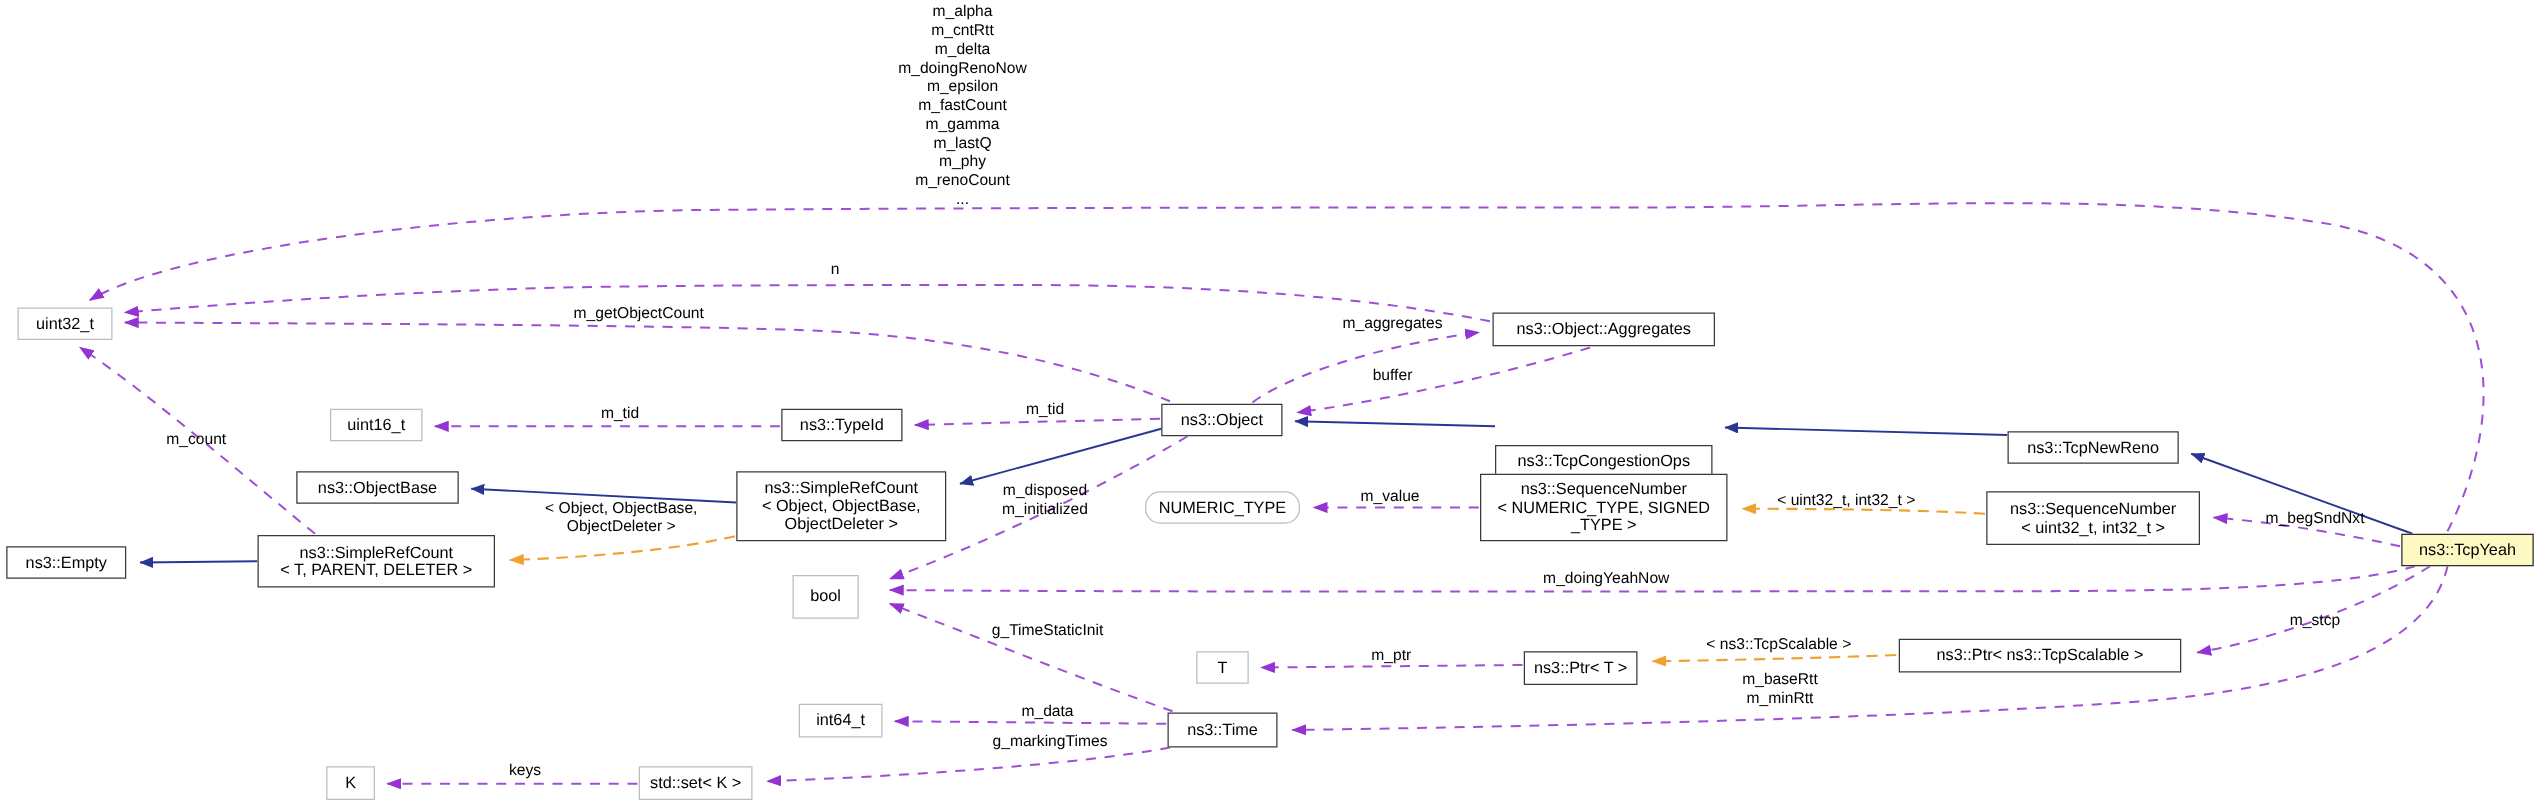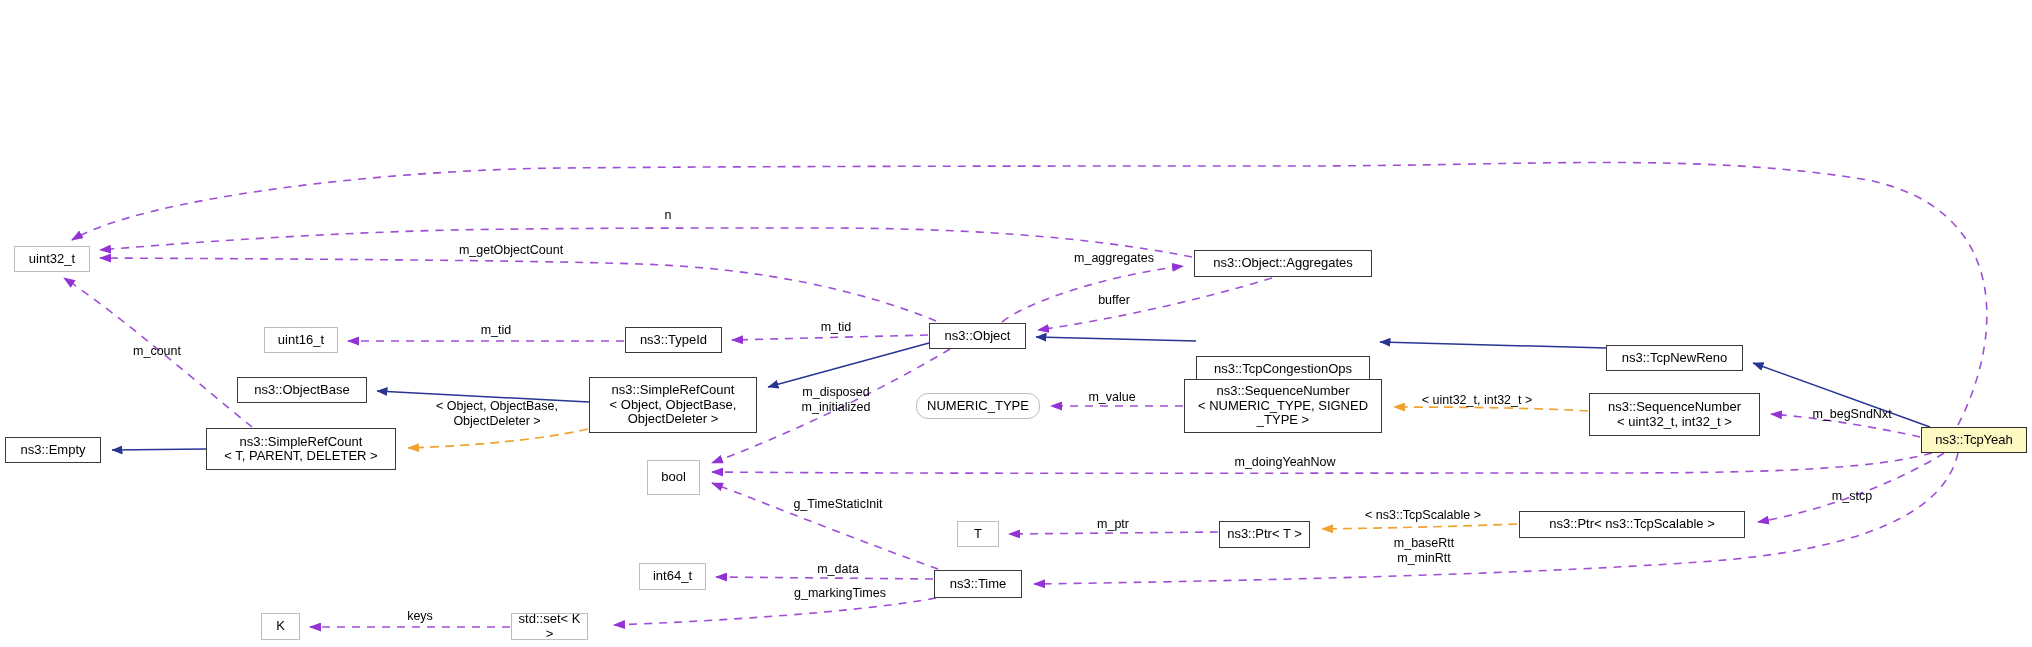--- a/index.html
+++ b/index.html
@@ -85,29 +85,40 @@
   <div class="node" style="left:1194px;top:250px;width:178px;height:27px;">ns3::Object::Aggregates</div>
   <div class="node" style="left:1196px;top:328px;width:174px;height:26px;margin-top:28px;">ns3::TcpCongestionOps</div>
   <div class="node" style="left:1606px;top:345px;width:137px;height:26px;">ns3::TcpNewReno</div>
   <div class="node plain" style="left:916px;top:393px;width:124px;height:25px;border-radius:12px;">NUMERIC_TYPE</div>
   <div class="node" style="left:1184px;top:379px;width:198px;height:54px;">ns3::SequenceNumber
 &lt; NUMERIC_TYPE, SIGNED
 _TYPE &gt;</div>
   <div class="node" style="left:1589px;top:393px;width:171px;height:43px;">ns3::SequenceNumber
 &lt; uint32_t, int32_t &gt;</div>
   <div class="node highlight" style="left:1921px;top:427px;width:106px;height:26px;">ns3::TcpYeah</div>
-  <div class="node plain" style="left:647px;top:460px;width:53px;height:35px;">bool</div>
+  <div class="node plain" style="left:634px;top:460px;width:53px;height:35px;">bool</div>
   <div class="node plain" style="left:957px;top:521px;width:42px;height:26px;">T</div>
   <div class="node" style="left:1219px;top:521px;width:91px;height:27px;">ns3::Ptr&lt; T &gt;</div>
   <div class="node" style="left:1519px;top:511px;width:226px;height:27px;">ns3::Ptr&lt; ns3::TcpScalable &gt;</div>
   <div class="node plain" style="left:639px;top:563px;width:67px;height:27px;">int64_t</div>
   <div class="node" style="left:934px;top:570px;width:88px;height:28px;">ns3::Time</div>
   <div class="node plain" style="left:261px;top:613px;width:39px;height:27px;">K</div>
-  <div class="node plain" style="left:511px;top:613px;width:77px;height:27px;">std::set&lt; K &gt;</div>
+  <div class="node plain" style="left:511px;top:613px;width:91px;height:27px;">std::set&lt; K &gt;</div>
 
+  <div class="lbl" style="left:770px;top:2px;">m_alpha
+m_cntRtt
+m_delta
+m_doingRenoNow
+m_epsilon
+m_fastCount
+m_gamma
+m_lastQ
+m_phy
+m_renoCount
+...</div>
   <div class="lbl" style="left:668px;top:208px;">n</div>
   <div class="lbl" style="left:511px;top:243px;">m_getObjectCount</div>
   <div class="lbl" style="left:157px;top:344px;">m_count</div>
   <div class="lbl" style="left:496px;top:323px;">m_tid</div>
   <div class="lbl" style="left:836px;top:320px;">m_tid</div>
   <div class="lbl" style="left:1114px;top:251px;">m_aggregates</div>
   <div class="lbl" style="left:1114px;top:293px;">buffer</div>
   <div class="lbl" style="left:836px;top:385px;">m_disposed
 m_initialized</div>
   <div class="lbl" style="left:1112px;top:390px;">m_value</div>

